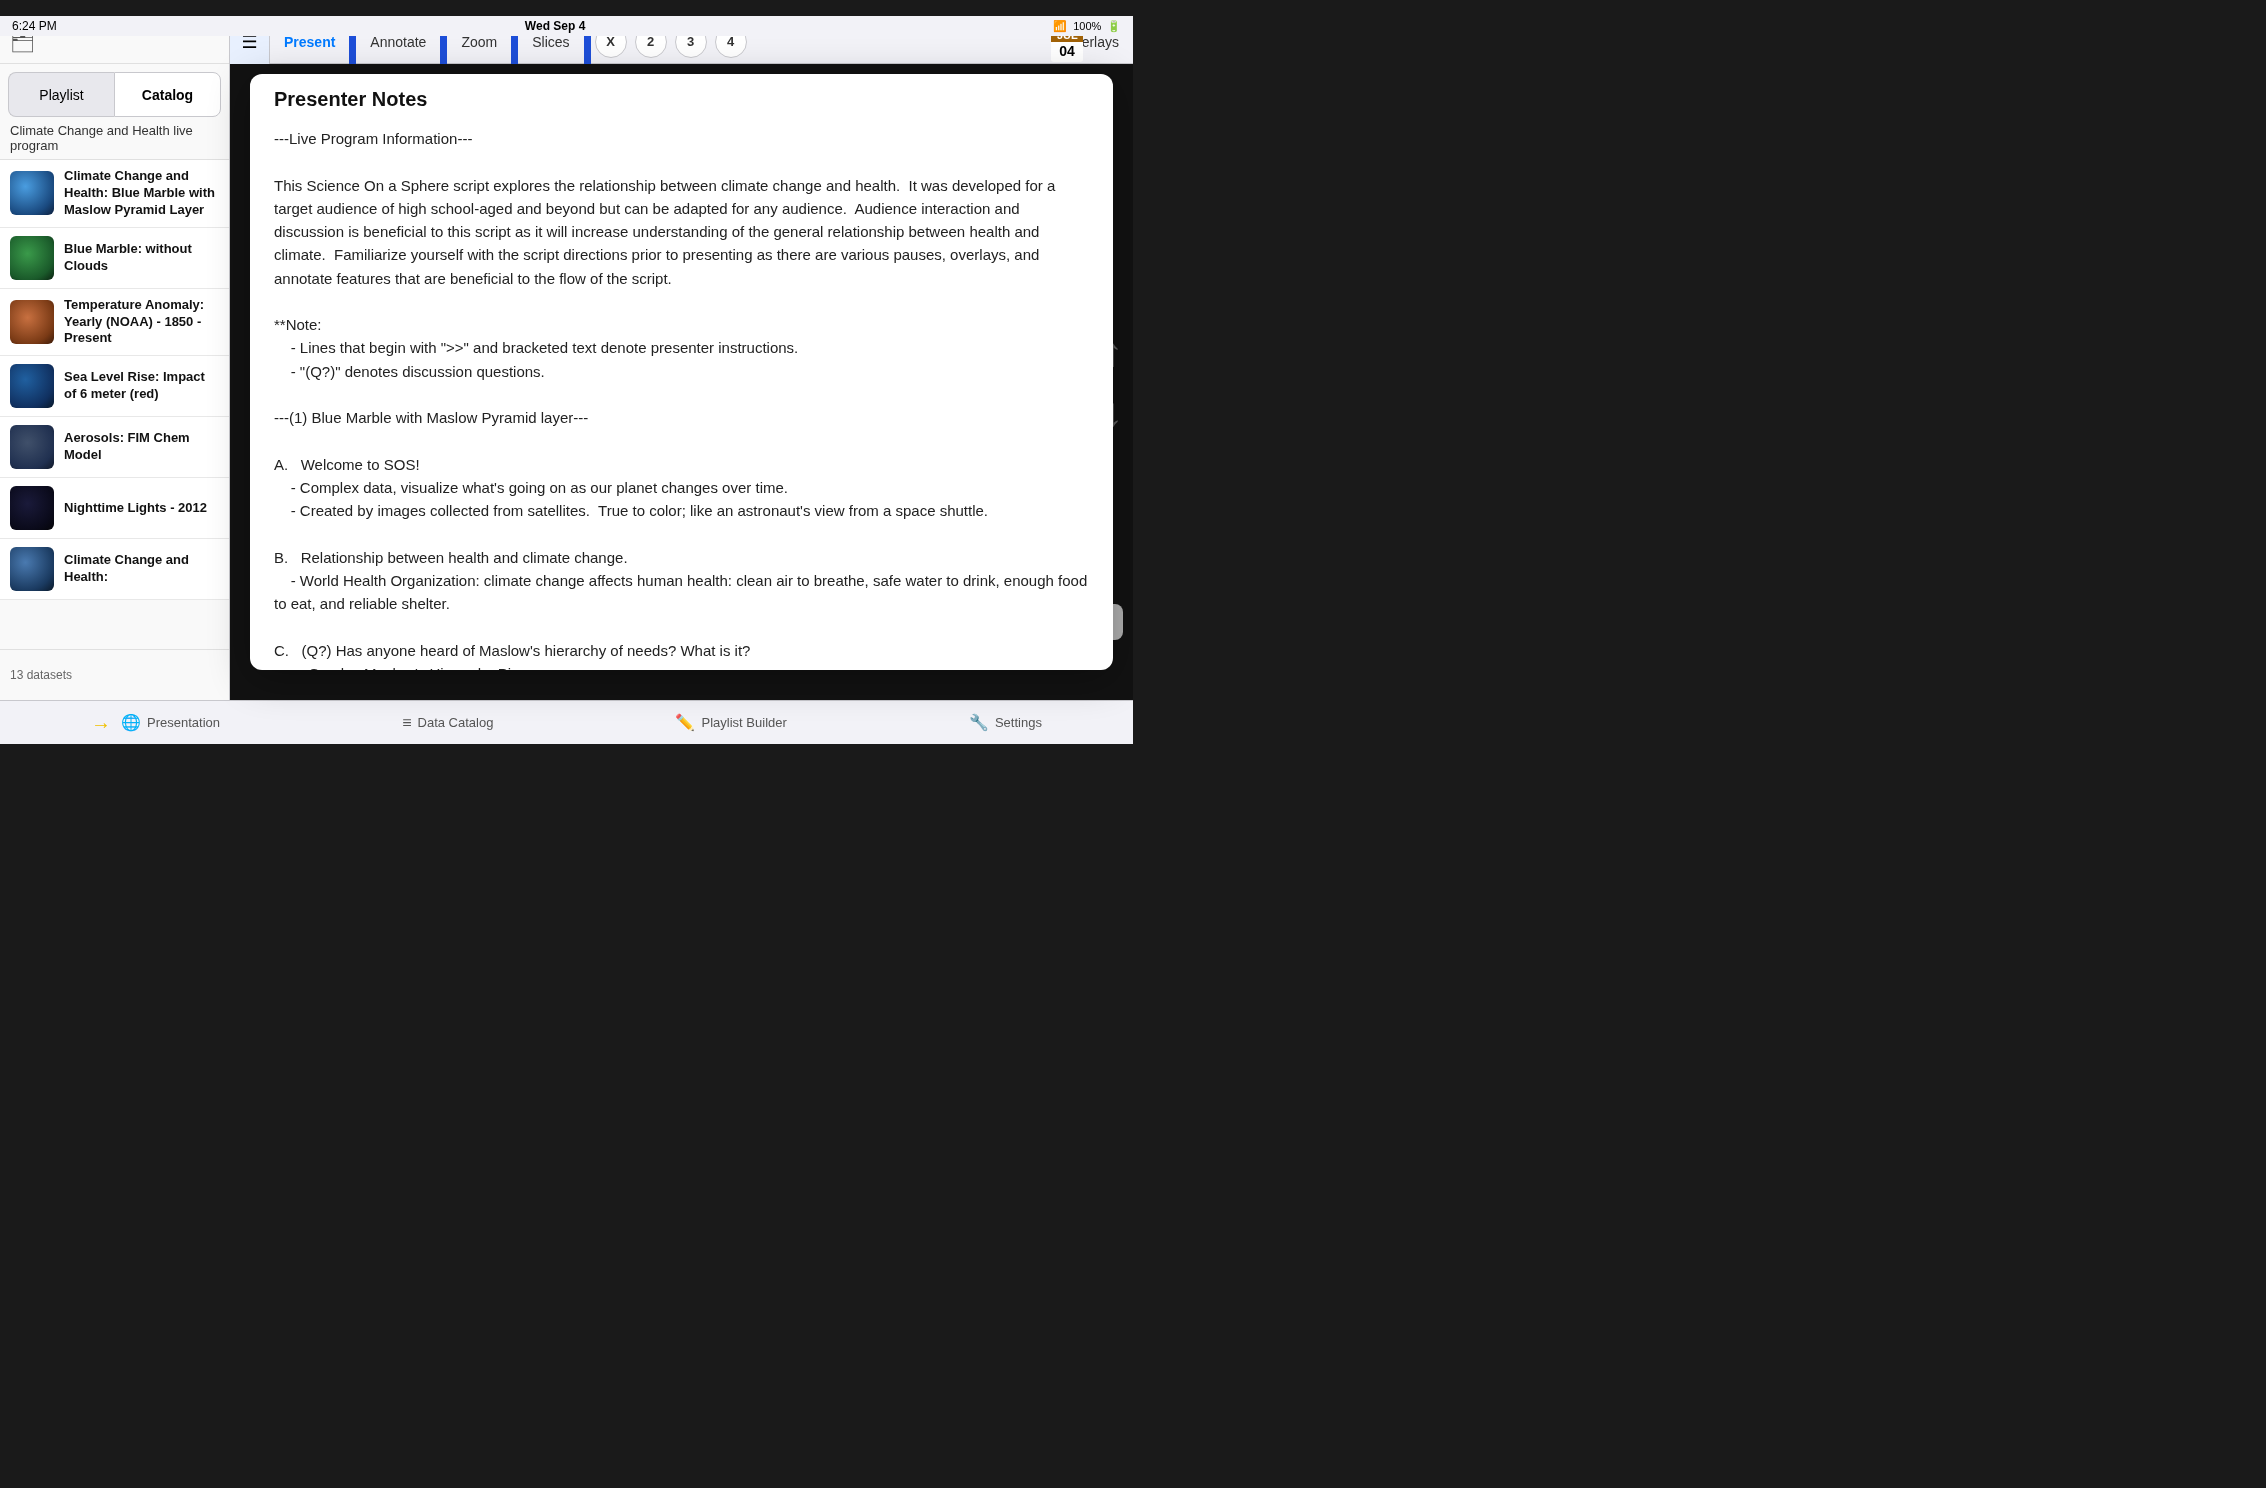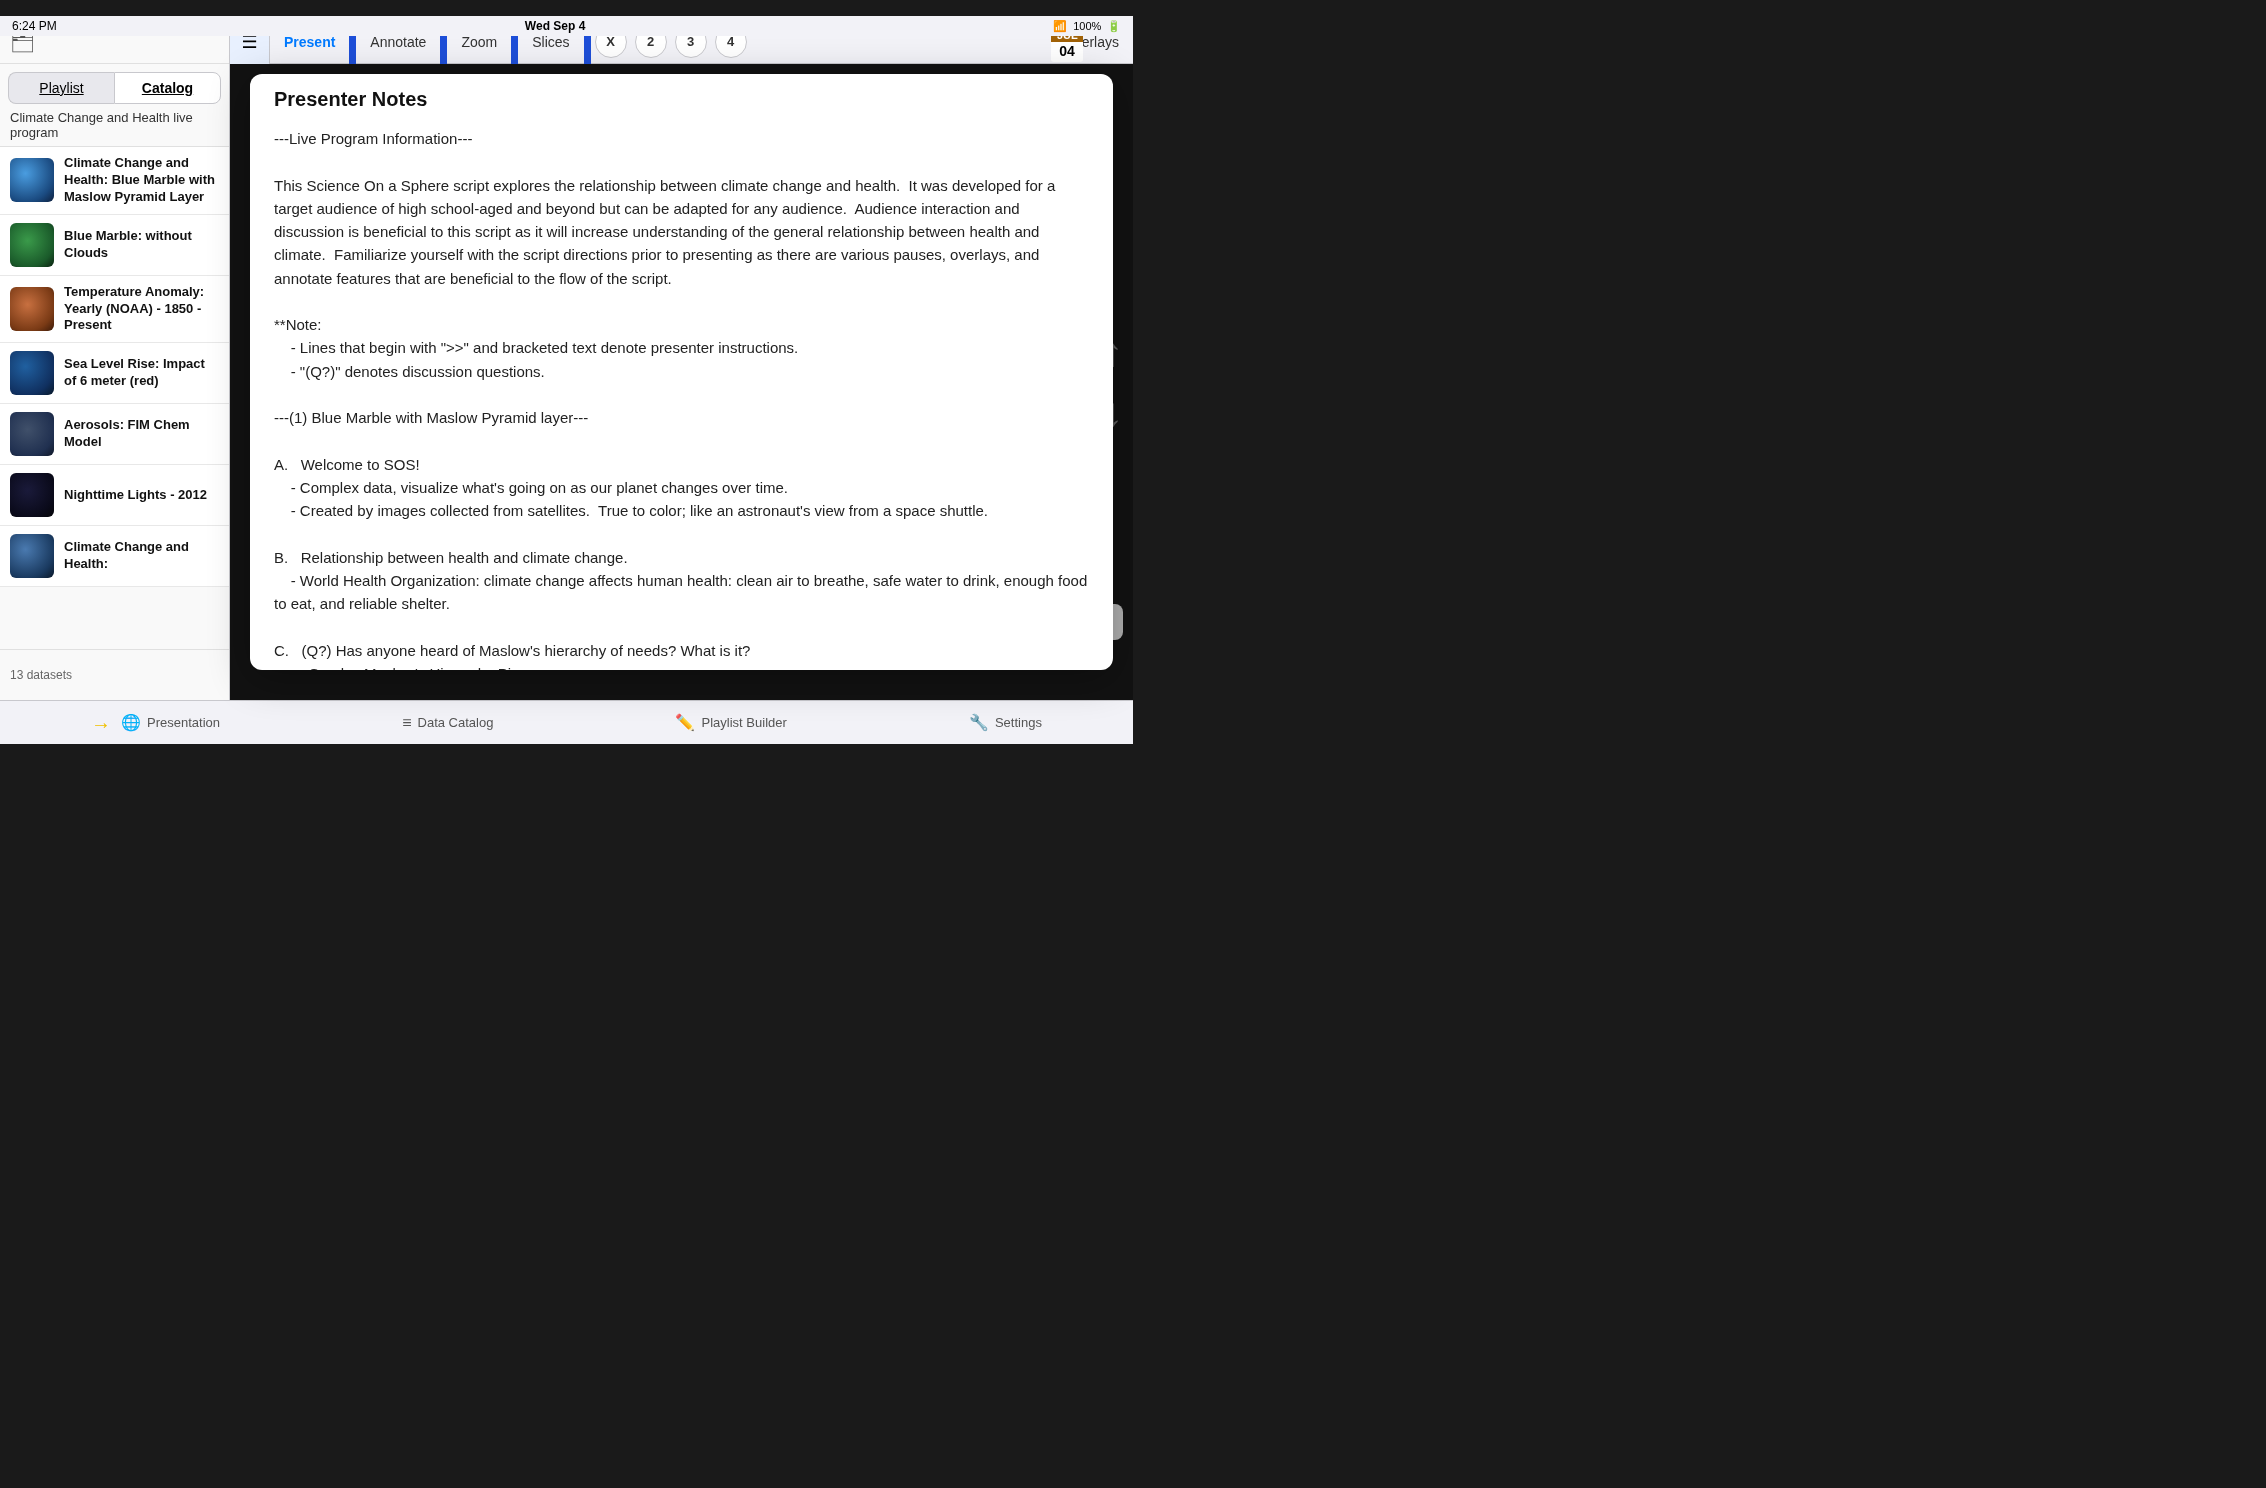--- a/index.html
+++ b/index.html
@@ -44,30 +44,29 @@
     }
 
     .sidebar-tabs {
       display: flex;
       padding: 8px 8px 0;
       gap: 0;
       background: #f9f9f9;
     }
     .sidebar-tab {
       flex: 1;
-      height: 32px;
+      height: 45px;
       border: 1px solid #c8c8cd;
       background: #e8e8ed;
       font-size: 14px;
       font-weight: 400;
       cursor: pointer;
       display: flex;
       align-items: center;
       justify-content: center;
-      text-decoration: underline;
     }
     .sidebar-tab:first-child {
       border-radius: 8px 0 0 8px;
       border-right: none;
     }
     .sidebar-tab:last-child {
       border-radius: 0 8px 8px 0;
       background: white;
       font-weight: 600;
       border-left: 1px solid #c8c8cd;

